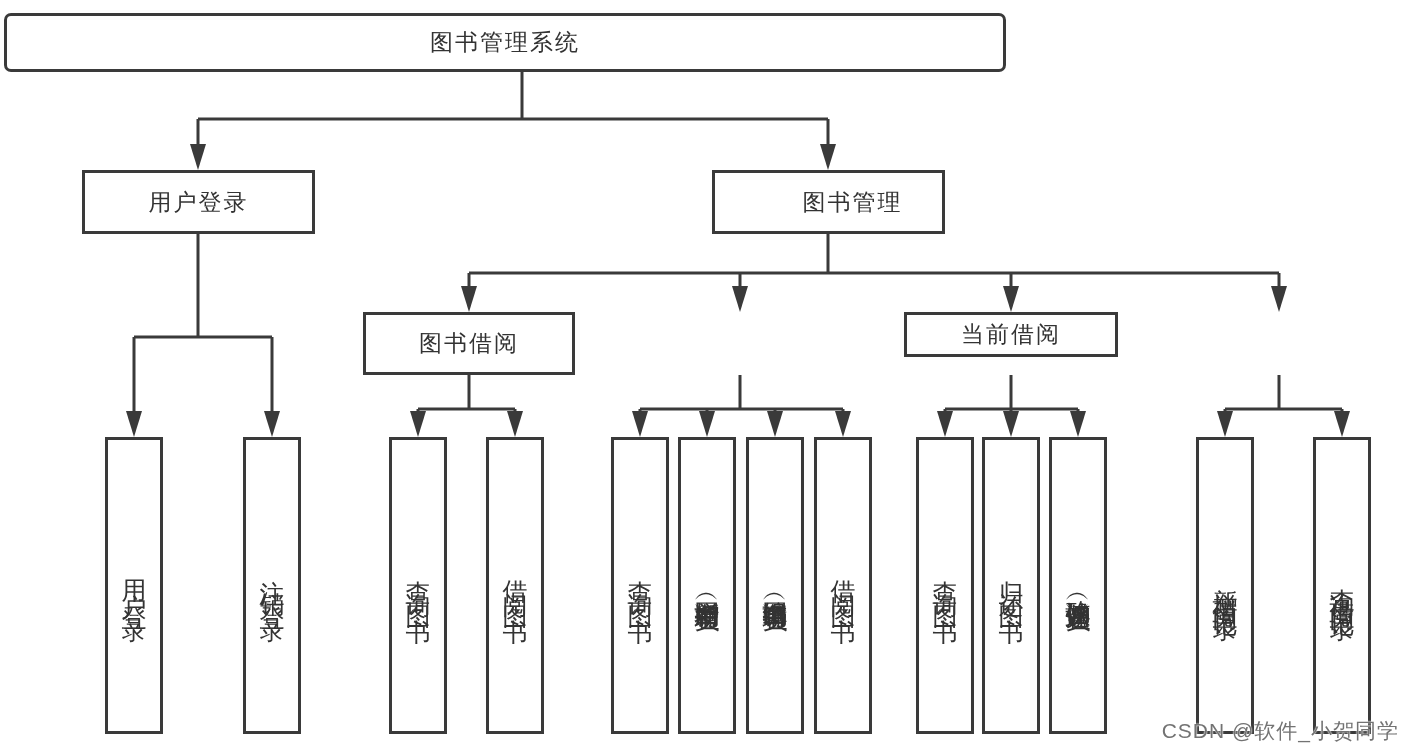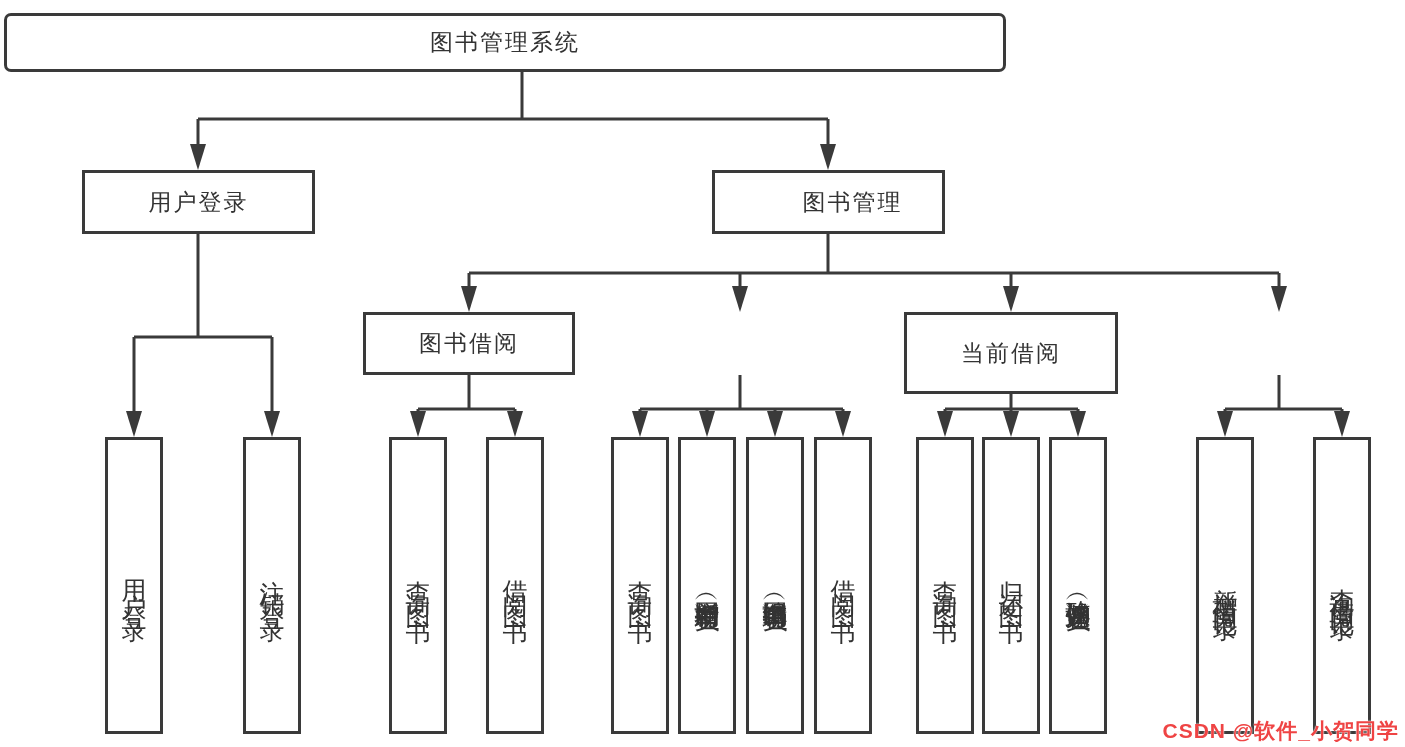--- a/index.html
+++ b/index.html
@@ -36,24 +36,23 @@
   }
   .sp4 { letter-spacing: 13px; }
   .sp6 { letter-spacing: 6px; }
   .sp9 { letter-spacing: 1px; }
   .watermark {
     position: absolute;
     right: 6px;
     bottom: 2px;
     font-size: 21px;
     letter-spacing: 1px;
-    color: #ef4444;
+    color: #737373;
     text-shadow: 0 0 2px #ffffff, 0 0 1px #ffffff;
     white-space: nowrap;
-    font-weight: bold;
   }
 </style>
 </head>
 <body>
 
 <div class="canvas">
 
   <svg class="wires" viewBox="0 0 1405 747" xmlns="http://www.w3.org/2000/svg">
     <g stroke="#3a3a3a" stroke-width="3" fill="none">
 
@@ -96,21 +95,21 @@
 
   <div class="node h" style="left:4px; top:13px; width:1002px; height:59px;border-radius:7px;">图书管理系统</div>
 
   <div class="node h" style="left:82px; top:170px; width:233px; height:64px;">用户登录</div>
   <div class="node h" style="left:712px; top:170px; width:233px; height:64px;padding-left:48px;">图书管理</div>
 
   <div class="node v sp4" style="left:105px; top:437px; width:58px; height:297px;">用户登录</div>
   <div class="node v sp4" style="left:243px; top:437px; width:58px; height:297px;">注销登录</div>
 
   <div class="node h" style="left:363px; top:312px; width:212px; height:63px;">图书借阅</div>
-  <div class="node h" style="left:904px; top:312px; width:214px; height:82px;">当前借阅</div>
+  <div class="node h" style="left:904px; top:312px; width:214px; height:45px;">当前借阅</div>
 
   <div class="node v sp4" style="left:389px; top:437px; width:58px; height:297px;">查询图书</div>
   <div class="node v sp4" style="left:486px; top:437px; width:58px; height:297px;">借阅图书</div>
 
   <div class="node v sp4" style="left:611px; top:437px; width:58px; height:297px;">查询图书</div>
   <div class="node v sp9" style="left:678px; top:437px; width:58px; height:297px;">新增图书（管理员）</div>
   <div class="node v sp9" style="left:746px; top:437px; width:58px; height:297px;">编辑图书（管理员）</div>
   <div class="node v sp4" style="left:814px; top:437px; width:58px; height:297px;">借阅图书</div>
 
   <div class="node v sp4" style="left:916px; top:437px; width:58px; height:297px;">查询图书</div>

